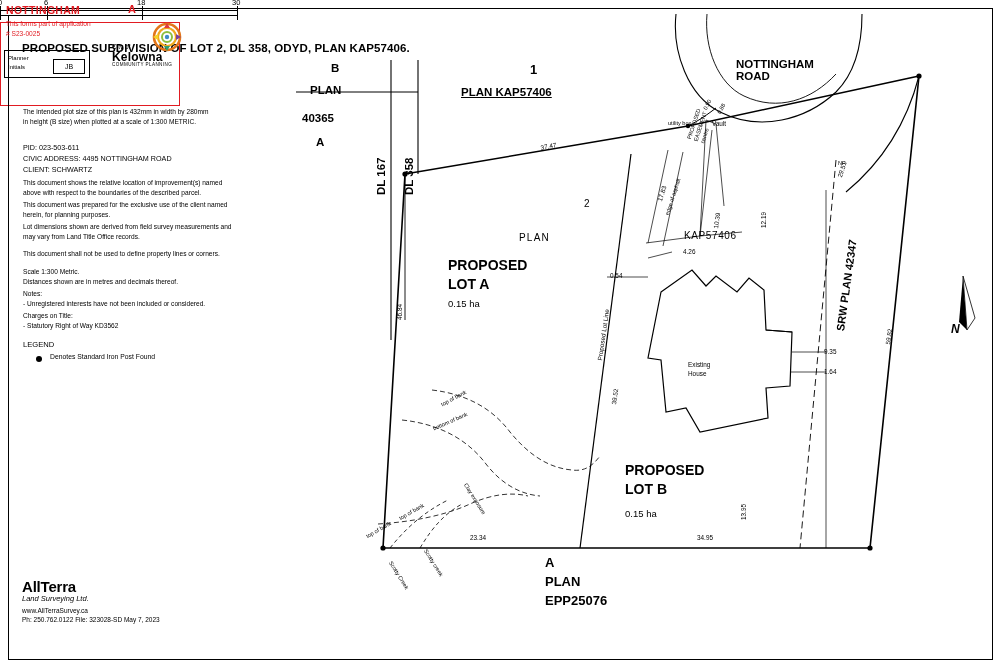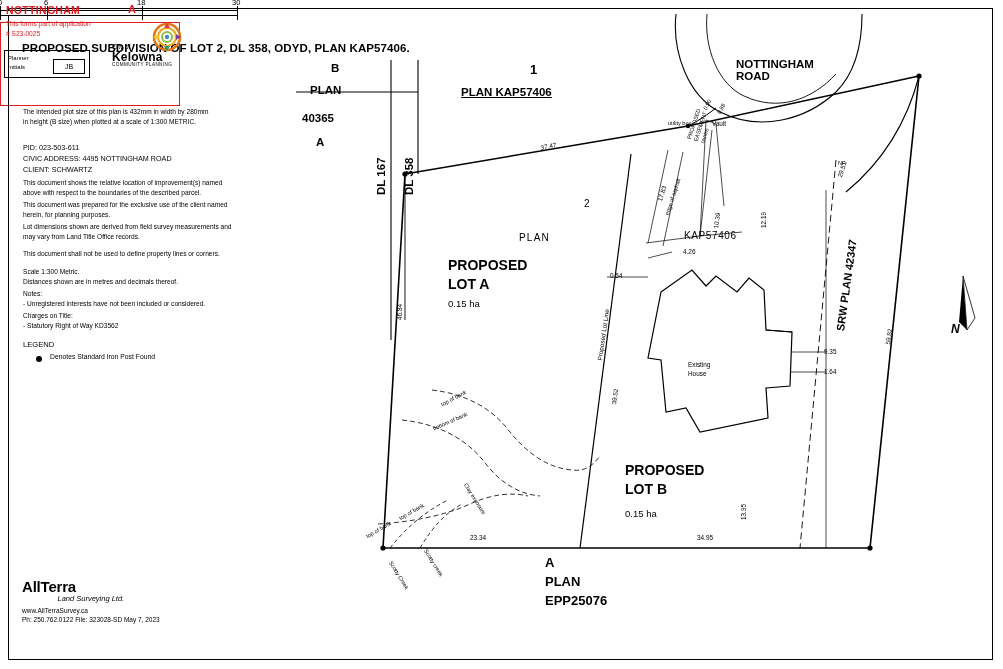--- a/index.html
+++ b/index.html
@@ -127,21 +127,21 @@
     </div>
     <div class="kel">
       <div class="c1">City of</div>
       <div class="c2">Kelowna</div>
       <div class="c3">COMMUNITY PLANNING</div>
     </div>
   </div>
 
   <div class="abs" id="foot">
     <div class="nm">AllTerra</div>
-    <div class="l2" style="margin-top:-1px;text-align:center;">Land Surveying Ltd.</div>
+    <div class="l2" style="margin-top:-1px;">Land Surveying Ltd.</div>
     <div class="l3" style="margin-top:4px;">www.AllTerraSurvey.ca</div>
     <div class="l4" style="margin-top:2px;">Ph: 250.762.0122 File: 323028-SD  May 7, 2023</div>
   </div>
 
   <svg width="1003" height="669">
 
     <path d="M676 14 C672 52 688 96 720 112 C760 132 806 120 836 92 C856 72 862 44 862 14" fill="none" stroke="#000" stroke-width="1.1"></path>
     <path d="M707 14 C704 48 718 84 744 96 C778 112 812 100 836 74" fill="none" stroke="#000" stroke-width="0.9"></path>
 
     <path d="M919 76 C906 126 880 164 846 192" fill="none" stroke="#000" stroke-width="1.1"></path>

